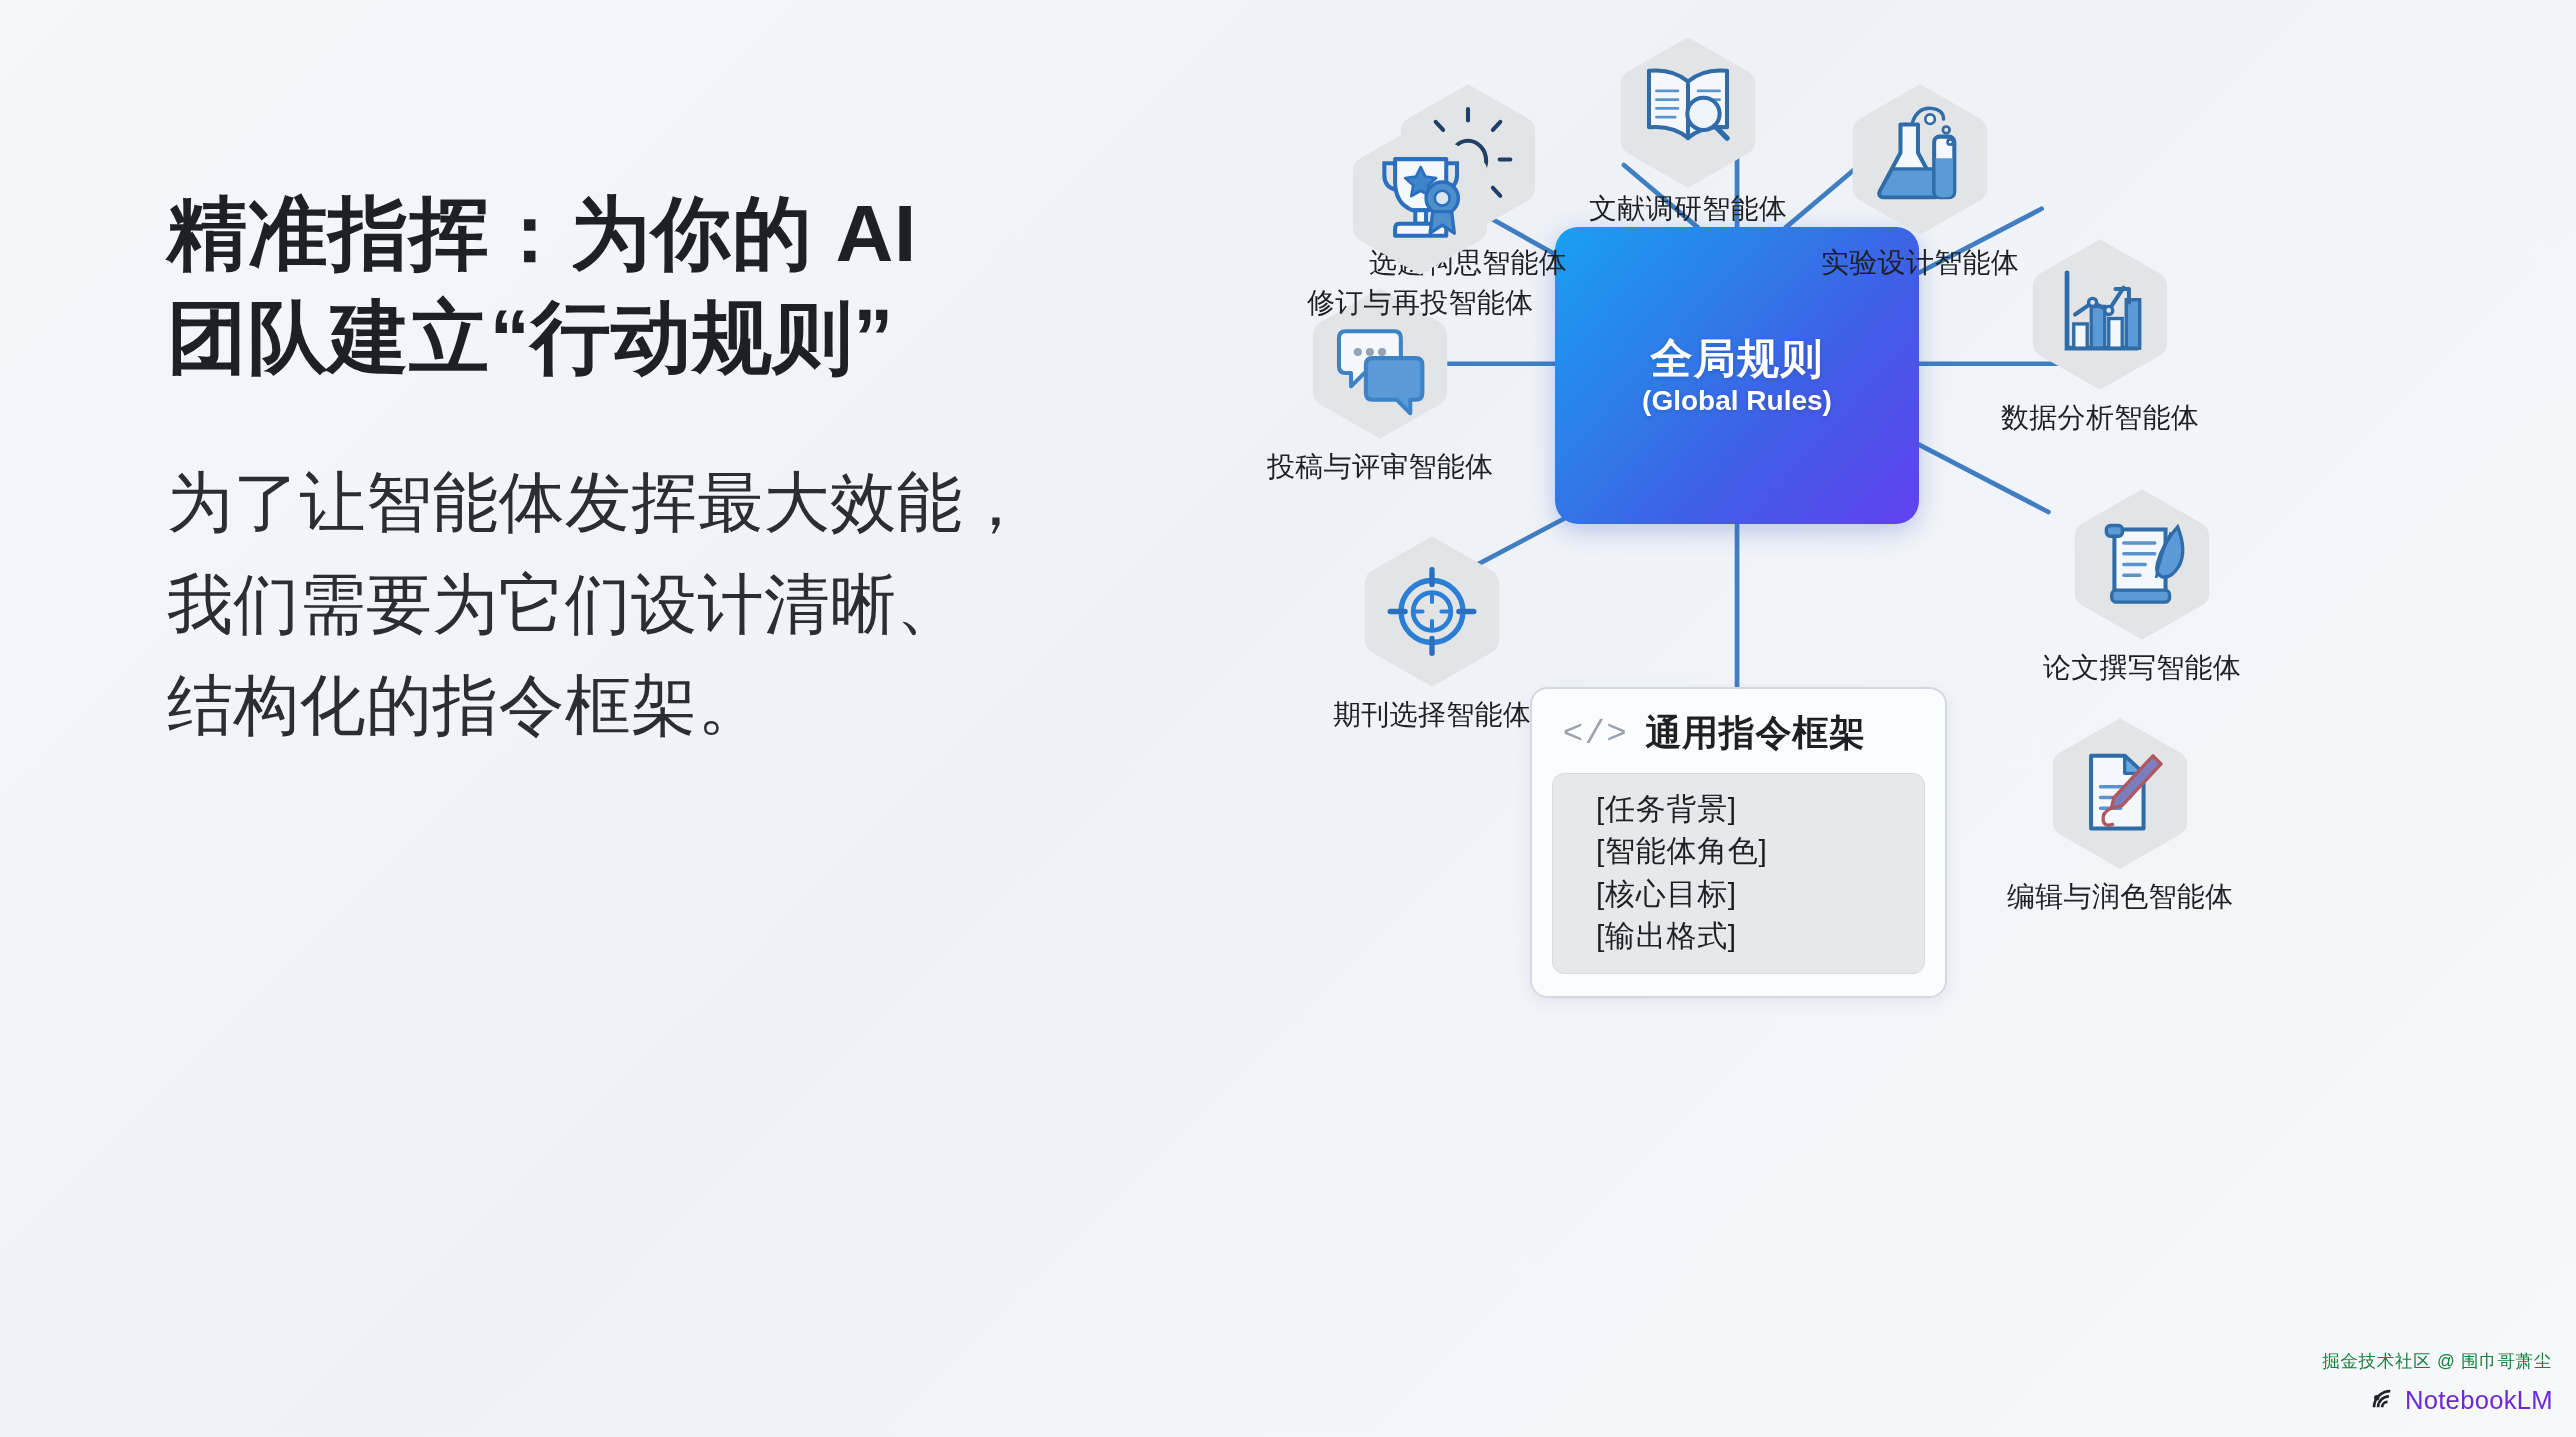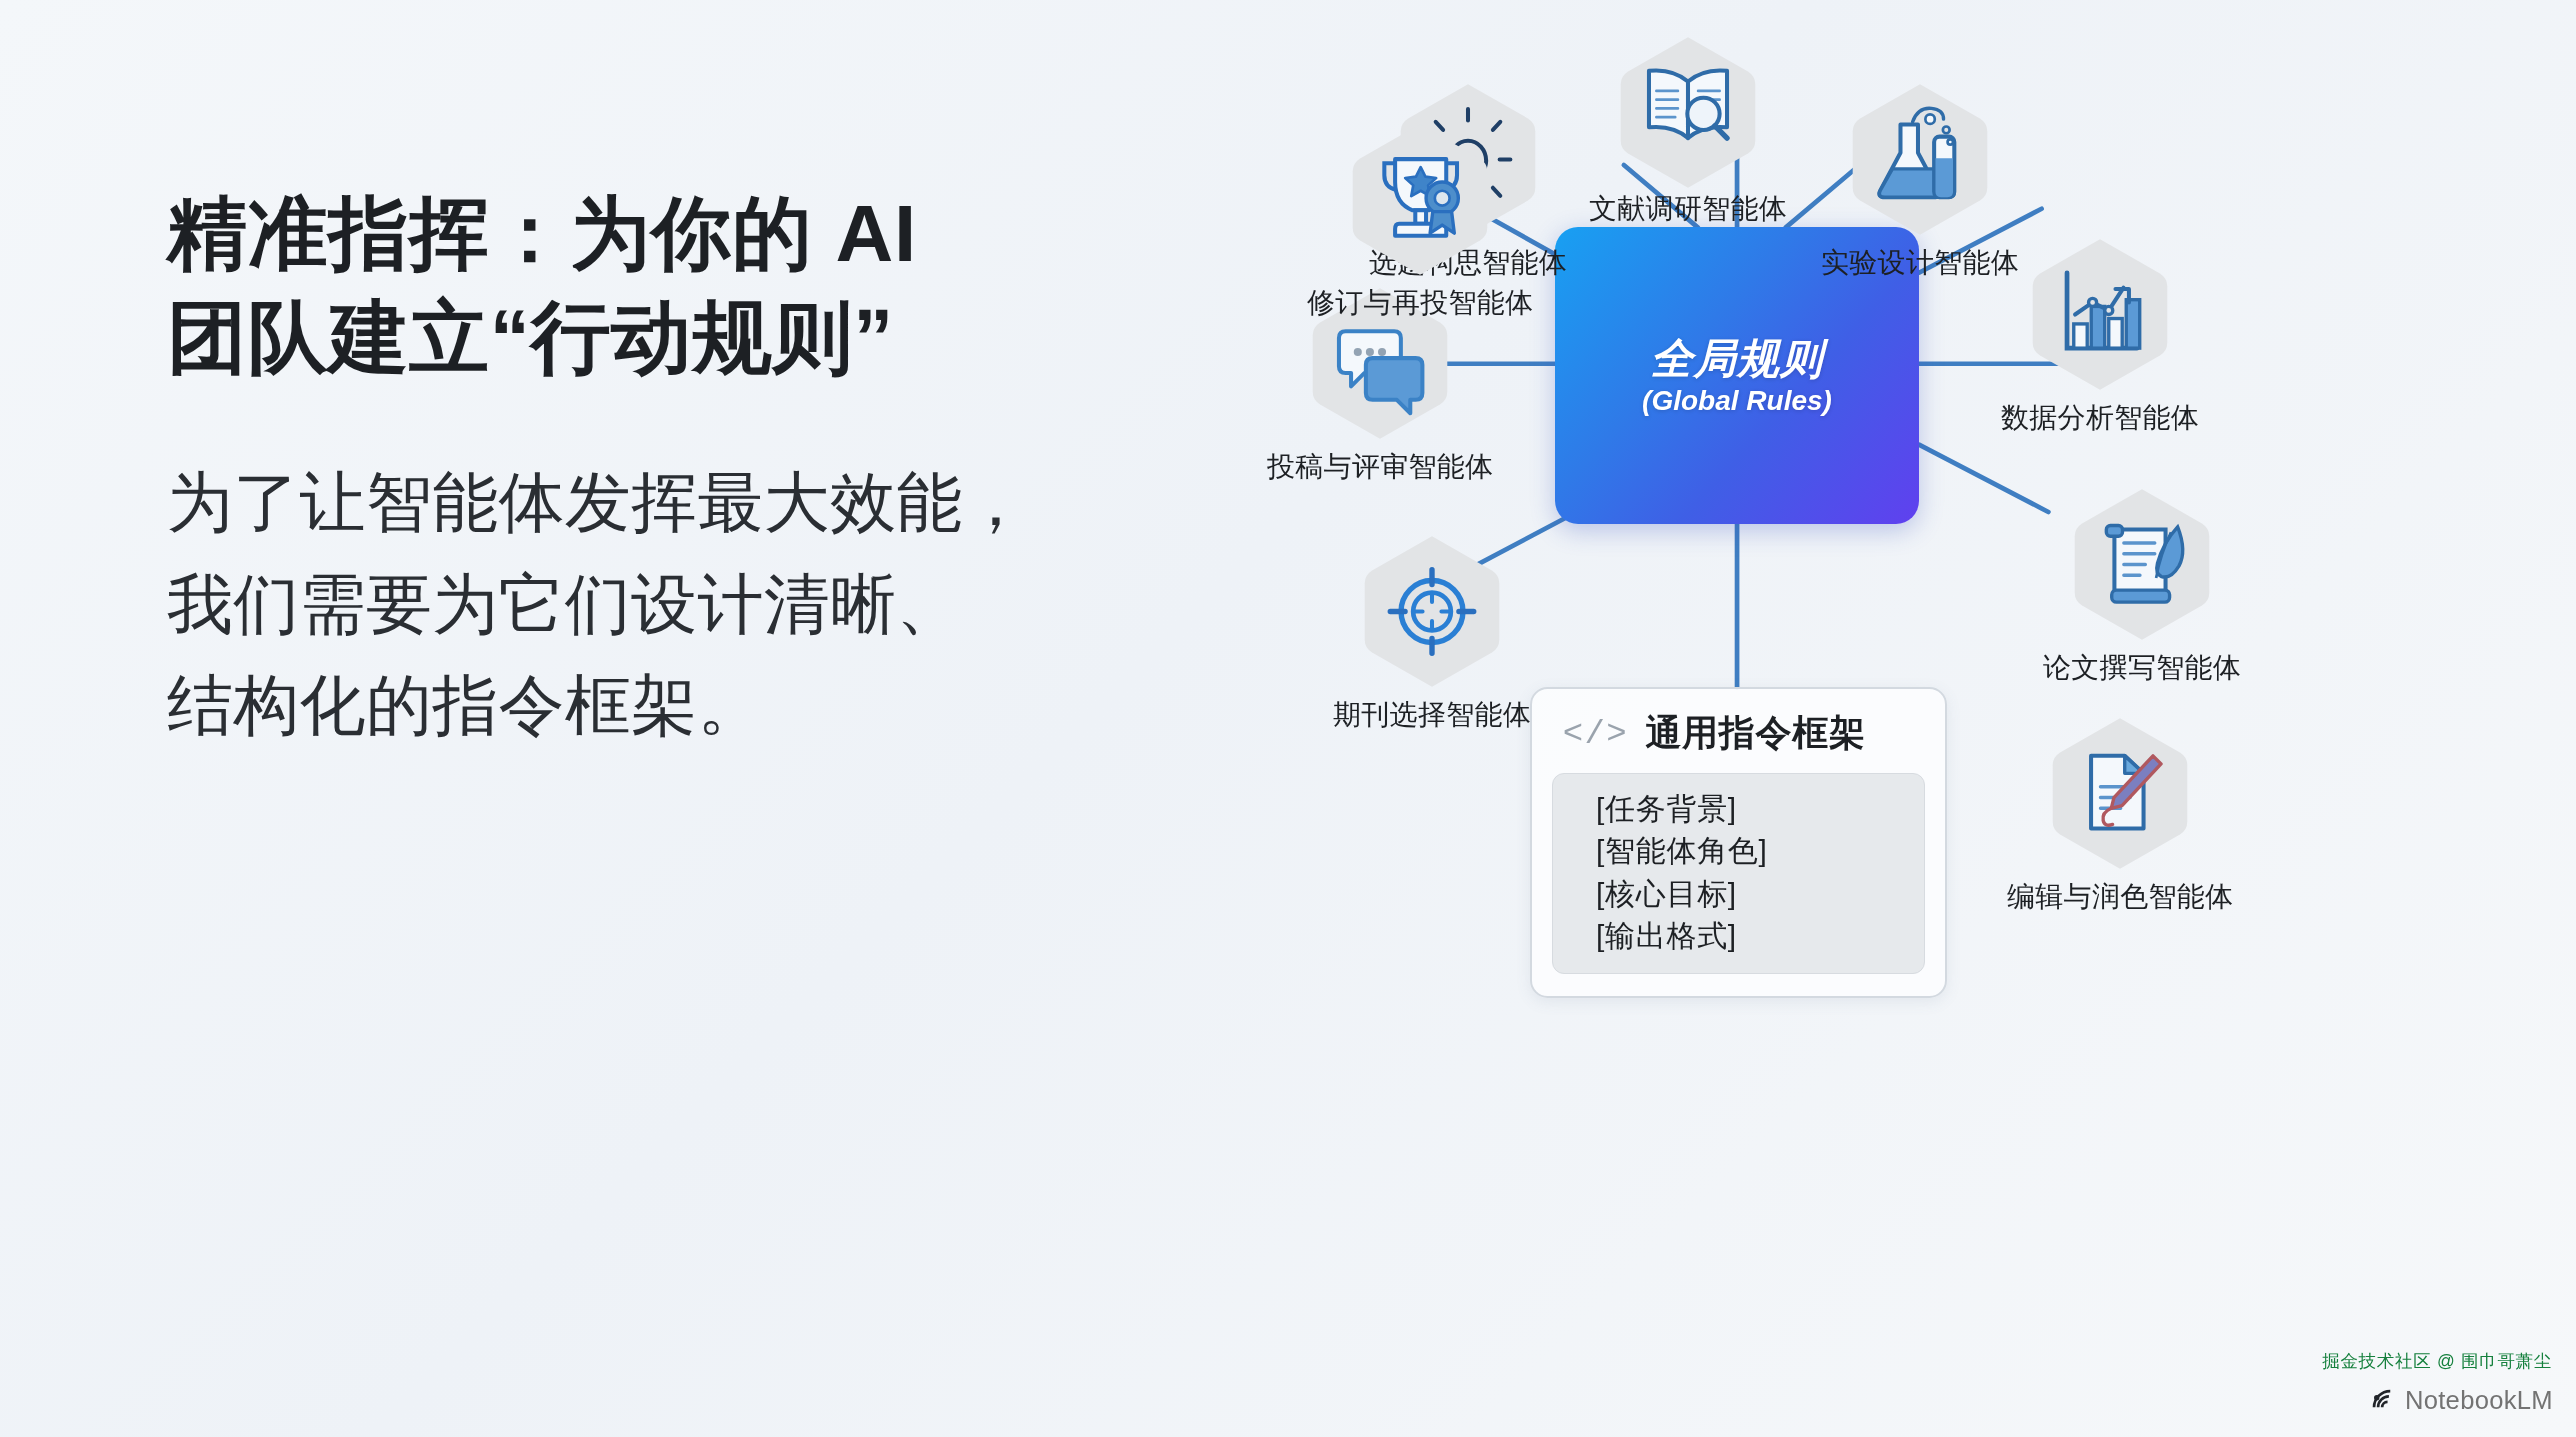--- a/index.html
+++ b/index.html
@@ -26,21 +26,21 @@
   .diagram{position:absolute;left:1105px;top:40px;width:1442px;height:1355px;}
   .edges{position:absolute;left:0;top:0;width:1442px;height:1355px;}
 
   
   .hub{
     position:absolute;left:450px;top:187px;width:364px;height:297px;
     border-radius:23px;
     background:linear-gradient(132deg,#18a0f2 0%,#2f7ae8 38%,#3f5fe6 62%,#6040ef 100%);
     box-shadow:0 6.7px 24px rgba(50,80,190,.28);
     display:flex;flex-direction:column;align-items:center;justify-content:center;
-    color:#fff;text-align:center;font-style:italic;
+    color:#fff;text-align:center;
   }
   .hub-l1{font-size:42px;font-weight:bold;line-height:1.2;letter-spacing:1.3px;
           text-shadow:0 1.3px 4px rgba(0,0,0,.16);}
   .hub-l2{font-size:28px;font-weight:bold;line-height:1.2;margin-top:0;
           text-shadow:0 1.3px 4px rgba(0,0,0,.16);}
 
   
   .node{position:absolute;display:flex;flex-direction:column;align-items:center;}
   .hexwrap{width:144px;height:159px;display:flex;align-items:center;justify-content:center;}
   .hexwrap svg{display:block;}
@@ -62,21 +62,21 @@
   .fw-title{font-size:36px;font-weight:bold;color:#1d2024;letter-spacing:0.7px;}
   .fw-box{
     margin-top:15px;background:#e6e9ec;border:1.3px solid #d7dbe0;border-radius:12px;
     padding:13.5px 0 15px 0;
   }
   .fw-item{font-size:30px;color:#1d2024;line-height:1.42;padding-left:43px;letter-spacing:0.7px;}
 
   
   .wm{position:absolute;right:24px;bottom:65px;font-size:17.5px;color:#15803d;letter-spacing:0.7px;}
   .nlm{position:absolute;right:23px;bottom:23px;display:flex;align-items:center;gap:8px;}
-  .nlm-txt{font-size:25.6px;color:#737373;letter-spacing:0.3px;}
+  .nlm-txt{font-size:25.6px;color:#6d28d9;letter-spacing:0.3px;}
 </style>
 </head>
 <body>
 
 <div class="stage">
 
   <div class="left-col">
     <h1 class="headline">精准指挥：为你的 AI
 团队建立“行动规则”</h1>
     <p class="subtext">为了让智能体发挥最大效能，

